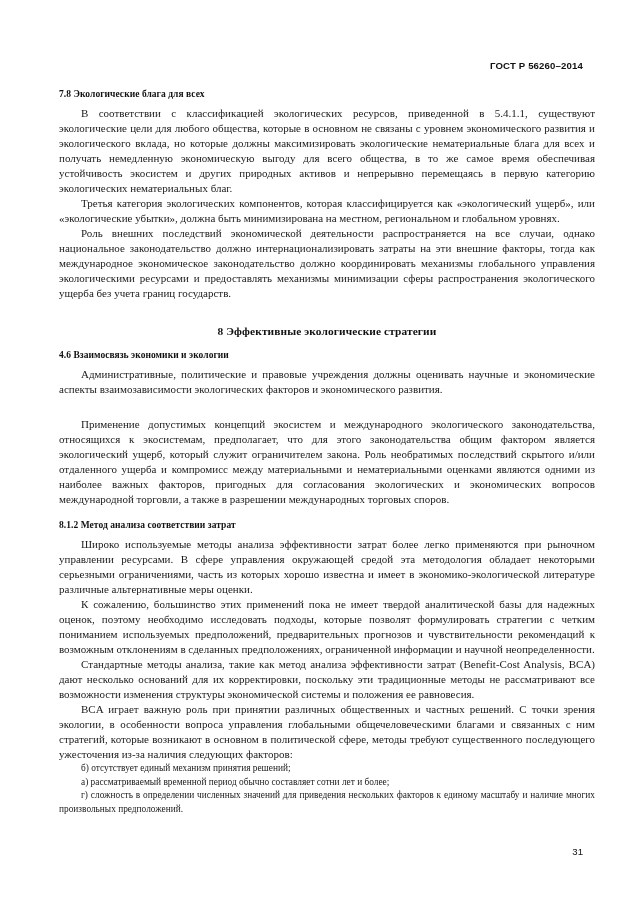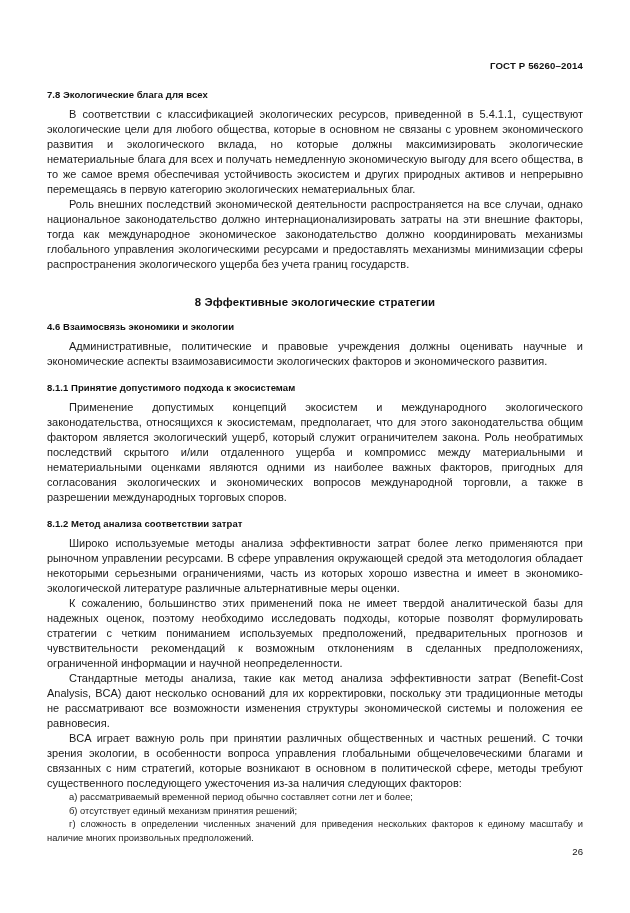--- a/index.html
+++ b/index.html
@@ -34,23 +34,24 @@
     text-align: right;
     font-size: 9.6px;
     font-weight: bold;
     letter-spacing: 0.15px;
     color: #111;
   }
 
   
   .content {
     position: absolute;
-    left: 47px;
+    left: 59px;
     top: 89px;
     width: 536px;
+    font-family: Liberation Serif, serif;
   }
 
   .h-section {
     font-size: 11.4px;
     font-weight: bold;
     letter-spacing: 0.1px;
     margin: 0;
     padding: 0;
     color: #111;
     text-align: center;
@@ -110,55 +111,55 @@
 
   <div class="doc-header">ГОСТ Р 56260–2014</div>
 
   <div class="content">
 
     <h2 class="h-sub">7.8 Экологические блага для всех</h2>
     <div class="gap-after-h"></div>
 
     <p class="body-text">В соответствии с классификацией экологических ресурсов, приведенной в 5.4.1.1, существуют экологические цели для любого общества, которые в основном не связаны с уровнем экономического развития и экологического вклада, но которые должны максимизировать экологические нематериальные блага для всех и получать немедленную экономическую выгоду для всего общества, в то же самое время обеспечивая устойчивость экосистем и других природных активов и непрерывно перемещаясь в первую категорию экологических нематериальных благ.</p>
 
+    <p class="body-text">Третья категория экологических компонентов, которая классифицируется как «экологический ущерб», или «экологические убытки», должна быть минимизирована на местном, региональном и глобальном уровнях.</p>
 
     <p class="body-text">Роль внешних последствий экономической деятельности распространяется на все случаи, однако национальное законодательство должно интернационализировать затраты на эти внешние факторы, тогда как международное экономическое законодательство должно координировать механизмы глобального управления экологическими ресурсами и предоставлять механизмы минимизации сферы распространения экологического ущерба без учета границ государств.</p>
 
     <div class="gap-before-s8"></div>
 
     <h1 class="h-section">8 Эффективные экологические стратегии</h1>
 
     <div class="gap-after-s8"></div>
 
     <h2 class="h-sub">4.6 Взаимосвязь экономики и экологии</h2>
     <div class="gap-after-h"></div>
 
     <p class="body-text">Административные, политические и правовые учреждения должны оценивать научные и экономические аспекты взаимозависимости экологических факторов и экономического развития.</p>
 
     <div class="gap-before-sub"></div>
 
-    <h3 class="h-sub">8.1.1 Принятие допустимого подхода к экосистемам</h3>
     <div class="gap-after-h"></div>
 
     <p class="body-text">Применение допустимых концепций экосистем и международного экологического законодательства, относящихся к экосистемам, предполагает, что для этого законодательства общим фактором является экологический ущерб, который служит ограничителем закона. Роль необратимых последствий скрытого и/или отдаленного ущерба и компромисс между материальными и нематериальными оценками являются одними из наиболее важных факторов, пригодных для согласования экологических и экономических вопросов международной торговли, а также в разрешении международных торговых споров.</p>
 
     <div class="gap-before-sub"></div>
 
     <h3 class="h-sub">8.1.2 Метод анализа соответствии затрат</h3>
     <div class="gap-after-h"></div>
 
     <p class="body-text">Широко используемые методы анализа эффективности затрат более легко применяются при рыночном управлении ресурсами. В сфере управления окружающей средой эта методология обладает некоторыми серьезными ограничениями, часть из которых хорошо известна и имеет в экономико-экологической литературе различные альтернативные меры оценки.</p>
 
     <p class="body-text">К сожалению, большинство этих применений пока не имеет твердой аналитической базы для надежных оценок, поэтому необходимо исследовать подходы, которые позволят формулировать стратегии с четким пониманием используемых предположений, предварительных прогнозов и чувствительности рекомендаций к возможным отклонениям в сделанных предположениях, ограниченной информации и научной неопределенности.</p>
 
     <p class="body-text">Стандартные методы анализа, такие как метод анализа эффективности затрат (Benefit-Cost Analysis, BCA) дают несколько оснований для их корректировки, поскольку эти традиционные методы не рассматривают все возможности изменения структуры экономической системы и положения ее равновесия.</p>
 
     <p class="body-text">BCA играет важную роль при принятии различных общественных и частных решений. С точки зрения экологии, в особенности вопроса управления глобальными общечеловеческими благами и связанных с ним стратегий, которые возникают в основном в политической сфере, методы требуют существенного последующего ужесточения из-за наличия следующих факторов:</p>
 
+    <p class="list-item">б) отсутствует единый механизм принятия решений;</p>
     <p class="list-item">а) рассматриваемый временной период обычно составляет сотни лет и более;</p>
-    <p class="list-item">б) отсутствует единый механизм принятия решений;</p>
     <p class="list-item">г) сложность в определении численных значений для приведения нескольких факторов к единому масштабу и наличие многих произвольных предположений.</p>
 
   </div>
 
-  <div class="page-number">26</div>
+  <div class="page-number">31</div>
 
 </div>
 
 </body></html>

